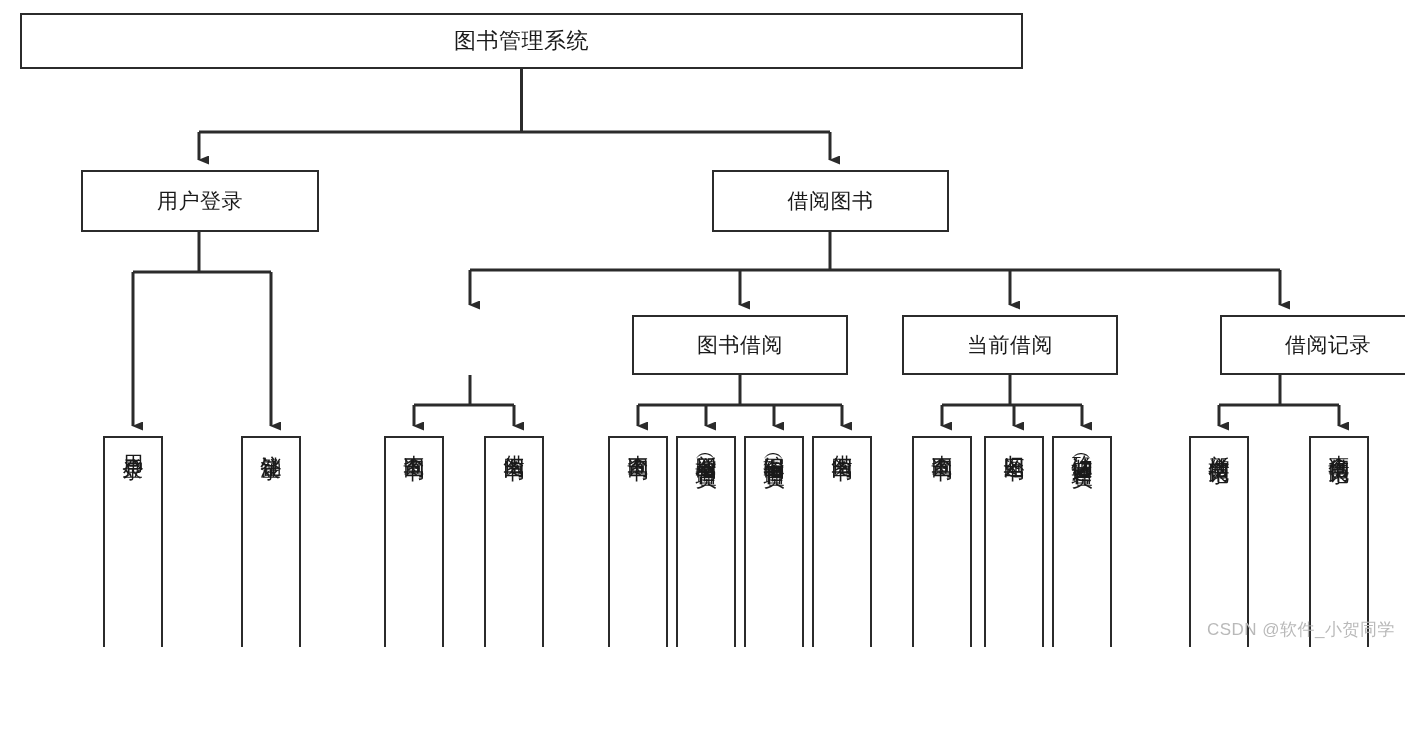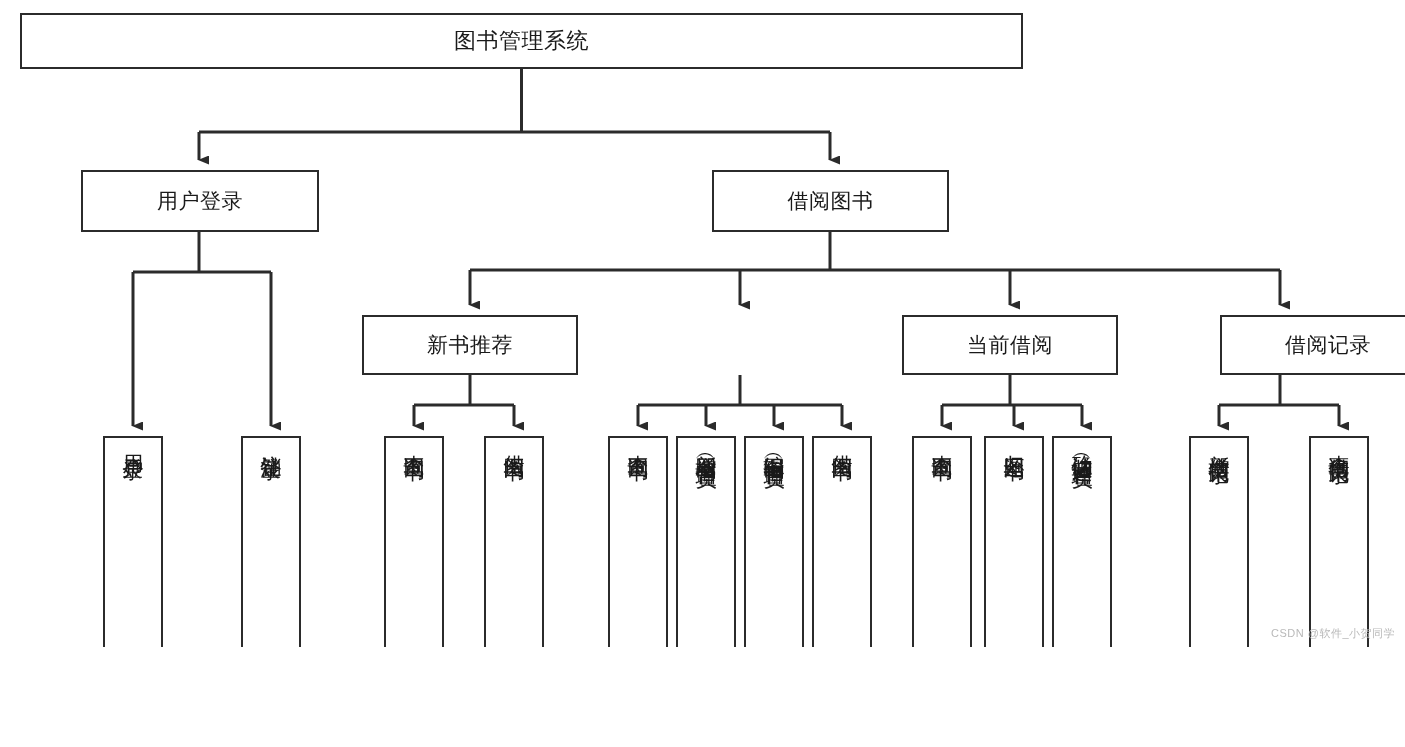--- a/index.html
+++ b/index.html
@@ -61,21 +61,21 @@
     -webkit-writing-mode: vertical-rl;
     font-size: 21px;
     line-height: 1.05;
     letter-spacing: 2px;
     white-space: nowrap;
   }
   .watermark {
     position: absolute;
     right: 10px;
     bottom: 6px;
-    font-size: 11px;
+    font-size: 17px;
     color: #b9b9b9;
     letter-spacing: 0.5px;
     z-index: 5;
     white-space: nowrap;
     font-family: "Liberation Sans", "DejaVu Sans", sans-serif;
   }
 </style>
 </head>
 <body>
 
@@ -137,24 +137,24 @@
   </div>
 
   <div class="node node-h" style="left:81px; top:170px; width:238px; height:62px;">
     <span class="node-label">用户登录</span>
   </div>
 
   <div class="node node-h" style="left:712px; top:170px; width:237px; height:62px;">
     <span class="node-label">借阅图书</span>
   </div>
 
-  <div class="node node-h" style="left:362px; top:315px; width:216px; height:60px;">
-    <span class="node-label">新书推荐</span>
-  </div>
-
+
+  <div class="node node-h" style="left:632px; top:315px; width:216px; height:60px;">
+    <span class="node-label">图书借阅</span>
+  </div>
 
   <div class="node node-h" style="left:902px; top:315px; width:216px; height:60px;">
     <span class="node-label">当前借阅</span>
   </div>
 
   <div class="node node-h" style="left:1172px; top:315px; width:216px; height:60px;margin-left:48px;">
     <span class="node-label">借阅记录</span>
   </div>
 
   <div class="node node-v" style="left:103px; top:436px; width:60px; height:298px;">

